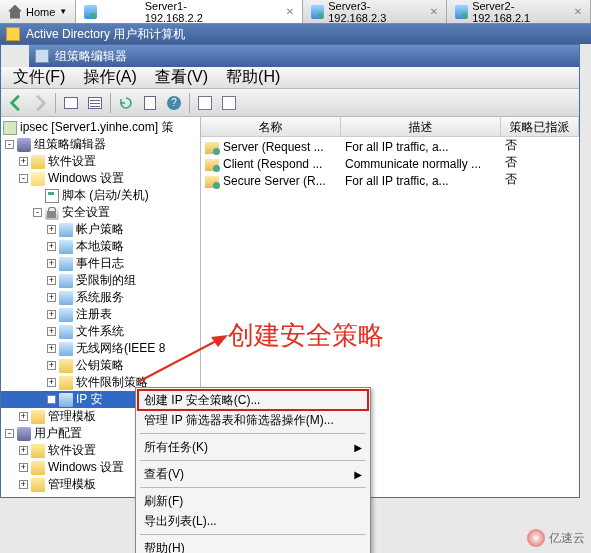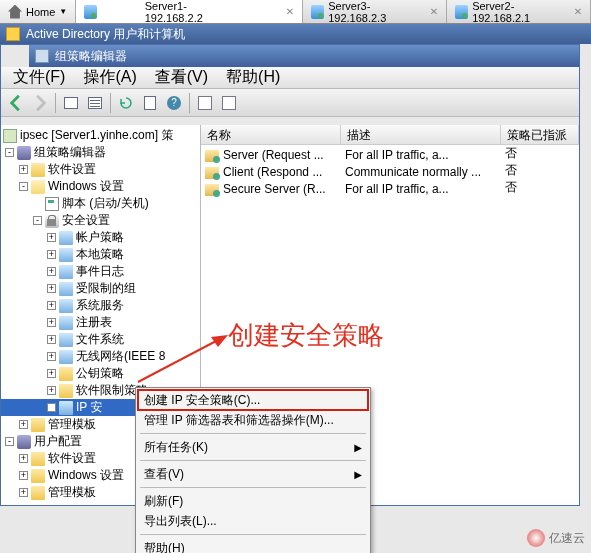--- a/index.html
+++ b/index.html
@@ -25,42 +25,42 @@
 .gpe-title { height:22px; background: linear-gradient(#6a8fc8,#3e5f9a); color:#fff; display:flex; align-items:center; padding:0 6px; gap:6px; font-size:12px;margin-left:28px; }
 .gpe-icn { width:14px; height:14px; background:#cde; border:1px solid #79a; }
 
 .menubar { height:22px; background:linear-gradient(#f8f8f8,#e0e0e0); display:flex; align-items:center; padding:0 4px; gap:2px; border-bottom:1px solid #bbb; }
 .mitem { padding:2px 8px; font-size:16px; }
 
 .toolbar { height:28px; background:linear-gradient(#f4f4f4,#dadada); display:flex; align-items:center; padding:0 4px; gap:2px; border-bottom:1px solid #bbb; }
 .tbtn { width:22px; height:22px; display:flex; align-items:center; justify-content:center; border:1px solid transparent; }
 .tsep { width:1px; height:20px; background:#aaa; margin:0 2px; }
 
-.panes { display:flex; height:380px; background:#fff;margin-top:8px; }
+.panes { display:flex; height:380px; background:#fff; }
 .tree { width:200px; border-right:1px solid #bbb; overflow:hidden; font-size:12px; font-family:SimSun,monospace; padding:2px 0; }
 .tn { display:flex; align-items:center; height:17px; white-space:nowrap; }
 .tg { width:9px; height:9px; border:1px solid #888; display:inline-block; line-height:7px; text-align:center; font-size:9px; margin-right:3px; flex-shrink:0; }
 .tsp { display:inline-block; flex-shrink:0; }
 .ticn { width:14px; height:14px; display:inline-block; margin-right:3px; flex-shrink:0; }
 .i-root { background:#d8e8c0; border:1px solid #8a8; }
 .i-cfg { background:linear-gradient(#aad,#669); border-radius:2px; }
 .i-fld { background:linear-gradient(#ffe9a8,#f0c850); border-radius:1px; }
 .i-fldo { background:linear-gradient(#fff2c0,#f8d870); border-radius:1px; }
 .i-scr { background:#fff; border:1px solid #888; position:relative; }
 .i-scr::after{content:"";position:absolute;left:2px;top:2px;width:6px;height:3px;background:#4a8;}
 .i-sec { background:linear-gradient(#fff,#bbb); border-radius:2px; position:relative; }
 .i-sec::before{content:"";position:absolute;left:3px;top:1px;width:6px;height:4px;border:1px solid #777;border-bottom:none;border-radius:3px 3px 0 0;}
 .i-sec::after{content:"";position:absolute;left:2px;top:5px;width:9px;height:7px;background:#888;}
 .i-sub { background:linear-gradient(#cde8ff,#7ab0e0); border-radius:1px; }
 .tn.sel { background:#316ac5; color:#fff; }
 .tn.sel .tg { background:#fff; }
 
 .list { flex:1; font-size:12px; font-family:SimSun,monospace; }
 .lhdr { display:flex; height:20px; background:linear-gradient(#fafafa,#e4e4e4); border-bottom:1px solid #ccc; }
-.lh { padding:2px 6px; border-right:1px solid #ccc; }
+.lh { padding:2px 6px; border-right:1px solid #ccc;text-align:center; }
 .lrow { display:flex; height:17px; padding-left:4px; align-items:flex-end; }
 .li { width:14px; height:12px; background:linear-gradient(#ffe9a8,#e8b850); margin-right:4px; flex-shrink:0; position:relative; }
 .li::after{content:"";position:absolute;right:-1px;bottom:-1px;width:7px;height:7px;background:#4a8;border-radius:50%;}
 
 
 .anno-text { position:absolute; left:228px; top:318px; color:#e03020; font-size:26px; font-family:KaiTi,STKaiti,serif; }
 .anno-arrow { position:absolute; left:133px; top:332px; width:95px; height:56px; pointer-events:none; }
 
 
 .ctx { position:absolute; left:135px; top:387px; width:236px; background:#f4f4f4; border:1px solid #888; box-shadow:2px 2px 4px rgba(0,0,0,0.3); font-size:12px; padding:2px; }

